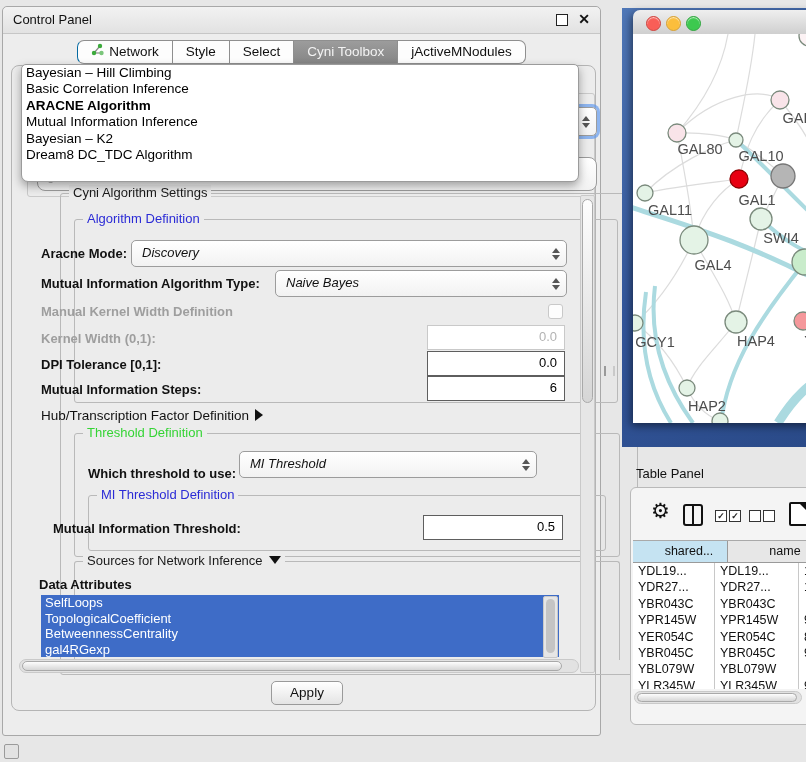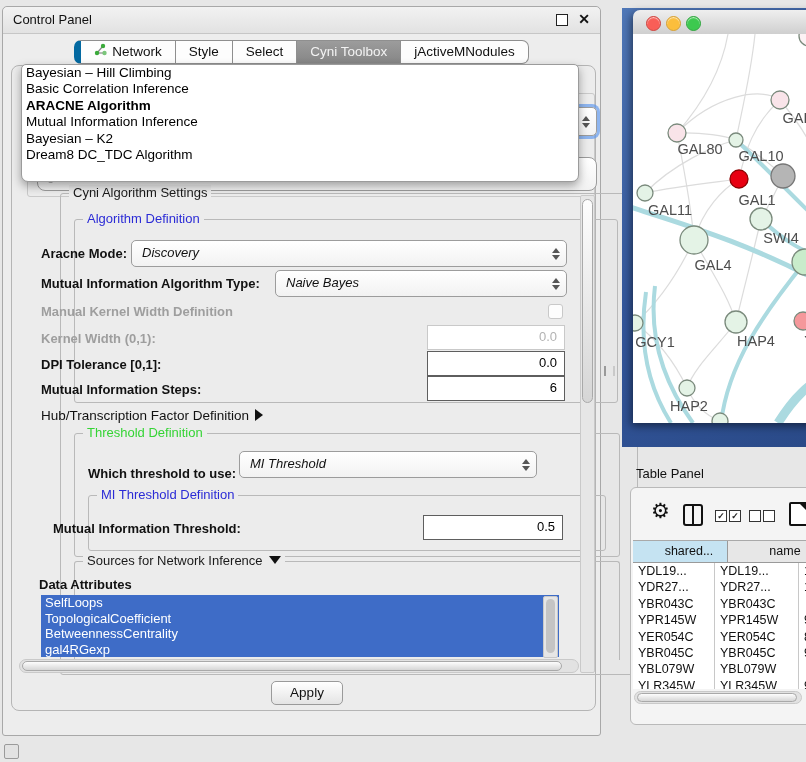--- a/index.html
+++ b/index.html
@@ -15,21 +15,21 @@
         border-bottom:1px solid #C6C6C6;border-radius:5px 5px 0 0;}
   .cw-title .t{position:absolute;left:10px;top:5px;font-size:13px;color:#111;}
   .float-btn{position:absolute;right:32px;top:7px;width:10px;height:10px;border:1.5px solid #222;background:#fff;}
   .close-btn{position:absolute;right:10px;top:4px;font-weight:bold;font-size:14px;color:#111;cursor:default;}
 
   
   .tabbar{left:0;top:33px;width:100%;height:24px;text-align:center;}
   .tabbar .row{display:inline-flex;}
   .tab{height:22px;line-height:22px;padding:0 13px;background:#FDFDFD;border:1px solid #8F8F8F;
        border-left:none;font-size:13.5px;color:#111;display:flex;align-items:center;gap:5px;}
-  .tab:first-child{border-left:7px solid #0369a1;border-radius:7px 0 0 7px;justify-content:center;}
+  .tab:first-child{border-left:1px solid #0369a1;border-radius:7px 0 0 7px;justify-content:center;}
   .tab:last-child{border-radius:0 7px 7px 0;}
   .tab.sel{background:linear-gradient(#9C9C9C,#868686);color:#F3F3F3;}
 
   
   .inner-panel{left:8px;top:58px;width:583px;height:644px;background:#ECECEC;
        border:1px solid #B5B5B5;border-radius:8px;}
 
   
   .ghost-group{left:24px;top:86px;width:566px;height:102px;border:1px solid #C9C9C9;border-radius:3px;}
   .combo{background:linear-gradient(#FFFFFF,#F2F2F2);border:1px solid #9C9C9C;border-radius:5px;}
@@ -317,21 +317,21 @@
             <div class="node-label" style="left: 164px; top: 84px;">GAL</div>
             <div class="node-label" style="left: 67px; top: 115px;">GAL80</div>
             <div class="node-label" style="left: 128px; top: 122px; text-align: center;">GAL10</div>
             <div class="node-label" style="left: 124px; top: 166px;">GAL1</div>
             <div class="node-label" style="left: 37px; top: 176px;">GAL11</div>
             <div class="node-label" style="left: 80px; top: 231px;">GAL4</div>
             <div class="node-label" style="left: 148px; top: 204px;">SWI4</div>
             <div class="node-label" style="left: 22px; top: 308px;">GCY1</div>
             <div class="node-label" style="left: 123px; top: 307px;">HAP4</div>
             <div class="node-label" style="left: 176px; top: 307px;">Y</div>
-            <div class="node-label" style="left: 56px; top: 372px; text-align: center;">HAP2</div>
+            <div class="node-label" style="left: 74px; top: 372px; text-align: center;">HAP2</div>
           </div>
       </div>
     </div>
   </div>
 
   <span class="abs tp-title">Table Panel</span>
   <div class="abs tp-box">
     <div class="tp-toolbar">
       <span class="gear">⚙</span>
       <span class="cols-icon"></span>

